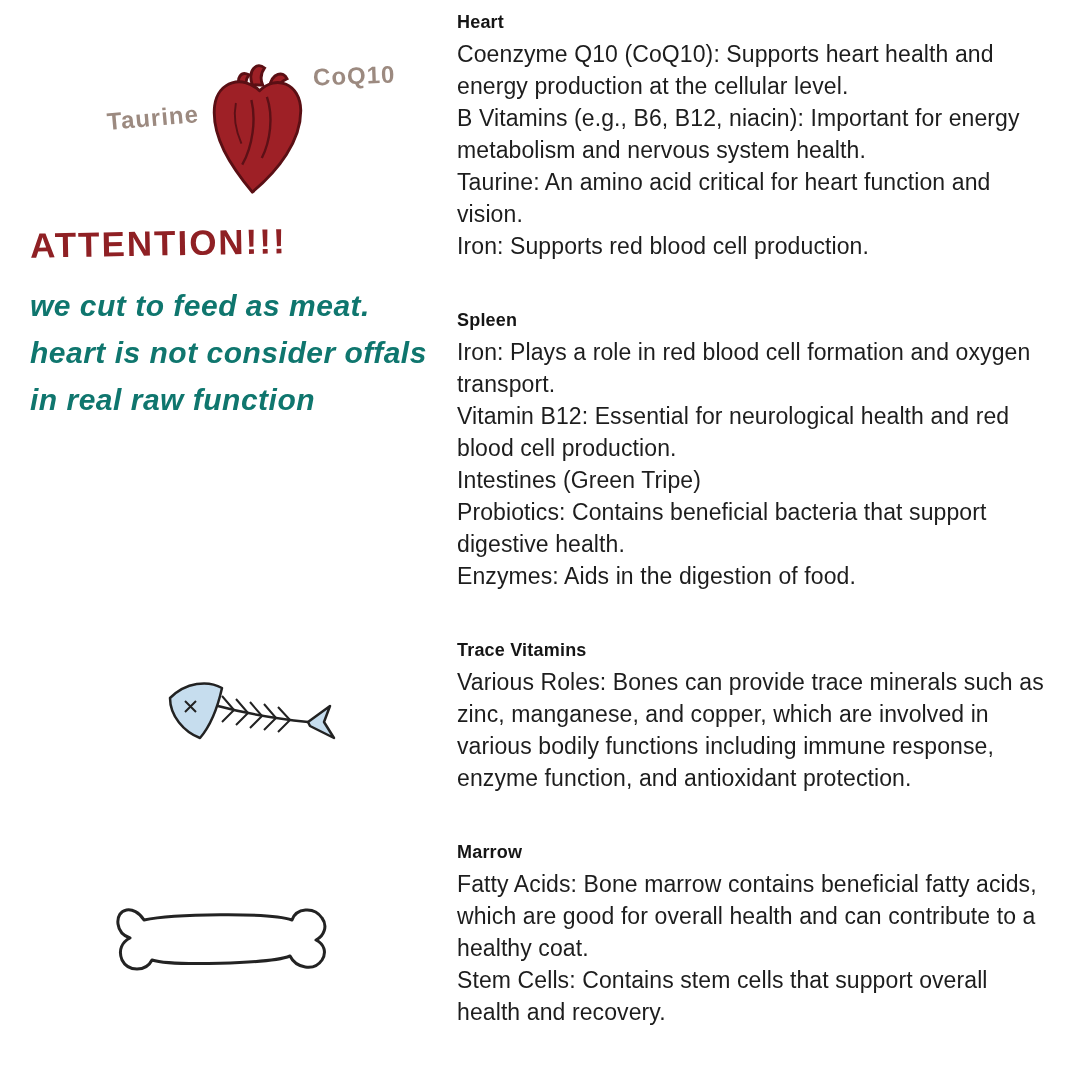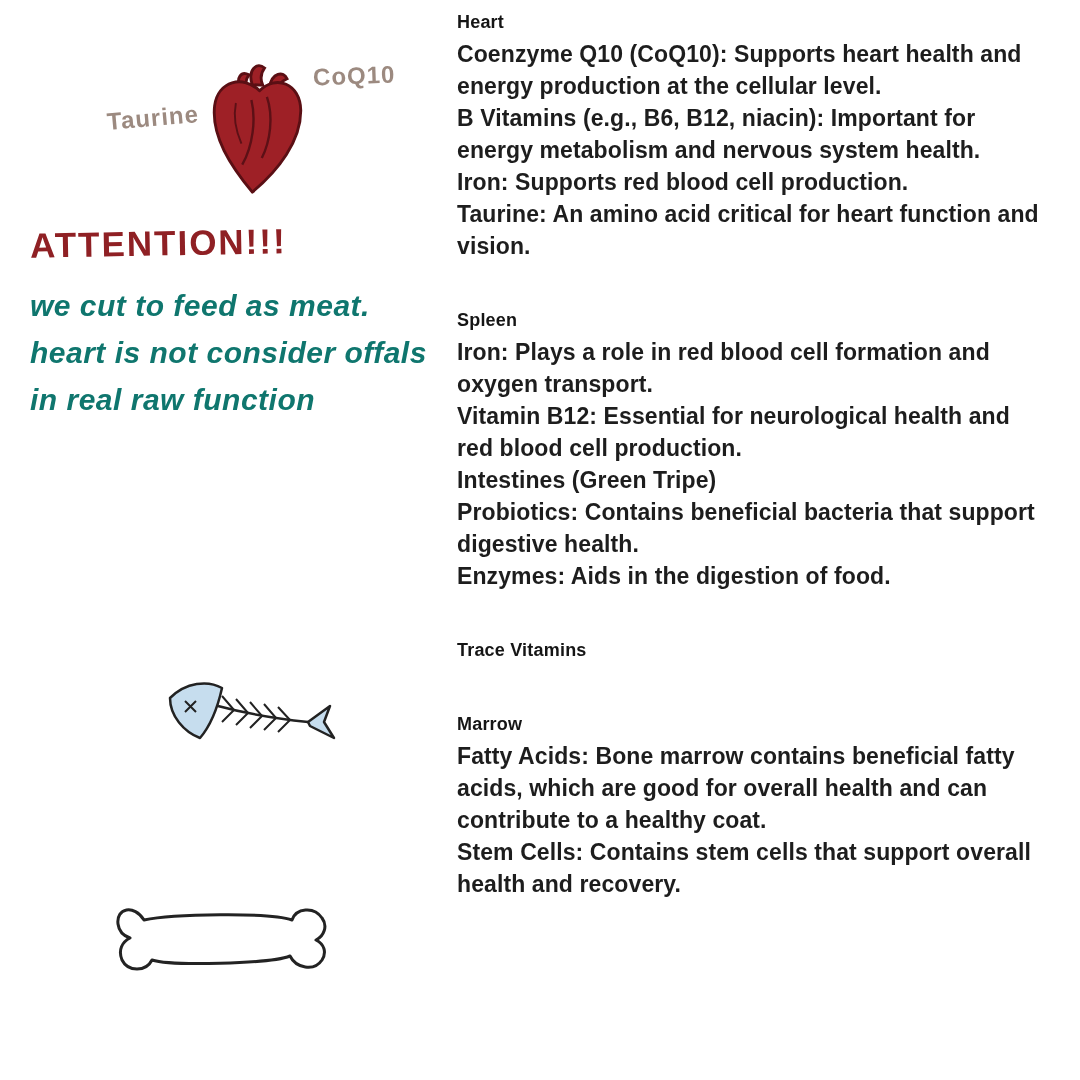--- a/index.html
+++ b/index.html
@@ -48,21 +48,21 @@
   
   .right-col { position:absolute; left:457px; top:6px; width:588px; }
   .sec { margin-bottom:42px; }
   .sec h2 {
     font-size:18px; font-weight:700;
     line-height:32px;
     color:#151515;
     letter-spacing:0.2px;
   }
   .sec p {
-    font-size:23px; font-weight:700;
+    font-size:23px; font-weight:400;
     line-height:32px;
     color:#1d1d1d;
     letter-spacing:0.1px;
   }
 </style>
 </head>
 <body>
 
 <div class="page">
 
@@ -108,35 +108,36 @@
     </svg>
 
   </div>
 
   <div class="right-col">
 
     <section class="sec">
       <h2>Heart</h2>
       <p>Coenzyme Q10 (CoQ10): Supports heart health and energy production at the cellular level.</p>
       <p>B Vitamins (e.g., B6, B12, niacin): Important for energy metabolism and nervous system health.</p>
+      <p>Taurine: An amino acid critical for heart function and vision.</p>
       <p>Iron: Supports red blood cell production.</p>
-      <p>Taurine: An amino acid critical for heart function and vision.</p>
     </section>
 
     <section class="sec">
       <h2>Spleen</h2>
       <p>Iron: Plays a role in red blood cell formation and oxygen transport.</p>
       <p>Vitamin B12: Essential for neurological health and red blood cell production.</p>
       <p>Intestines (Green Tripe)</p>
       <p>Probiotics: Contains beneficial bacteria that support digestive health.</p>
       <p>Enzymes: Aids in the digestion of food.</p>
     </section>
 
     <section class="sec">
       <h2>Trace Vitamins</h2>
+      <p>Various Roles: Bones can provide trace minerals such as zinc, manganese, and copper, which are involved in various bodily functions including immune response, enzyme function, and antioxidant protection.</p>
     </section>
 
     <section class="sec">
       <h2>Marrow</h2>
       <p>Fatty Acids: Bone marrow contains beneficial fatty acids, which are good for overall health and can contribute to a healthy coat.</p>
       <p>Stem Cells: Contains stem cells that support overall health and recovery.</p>
     </section>
 
   </div>
 

